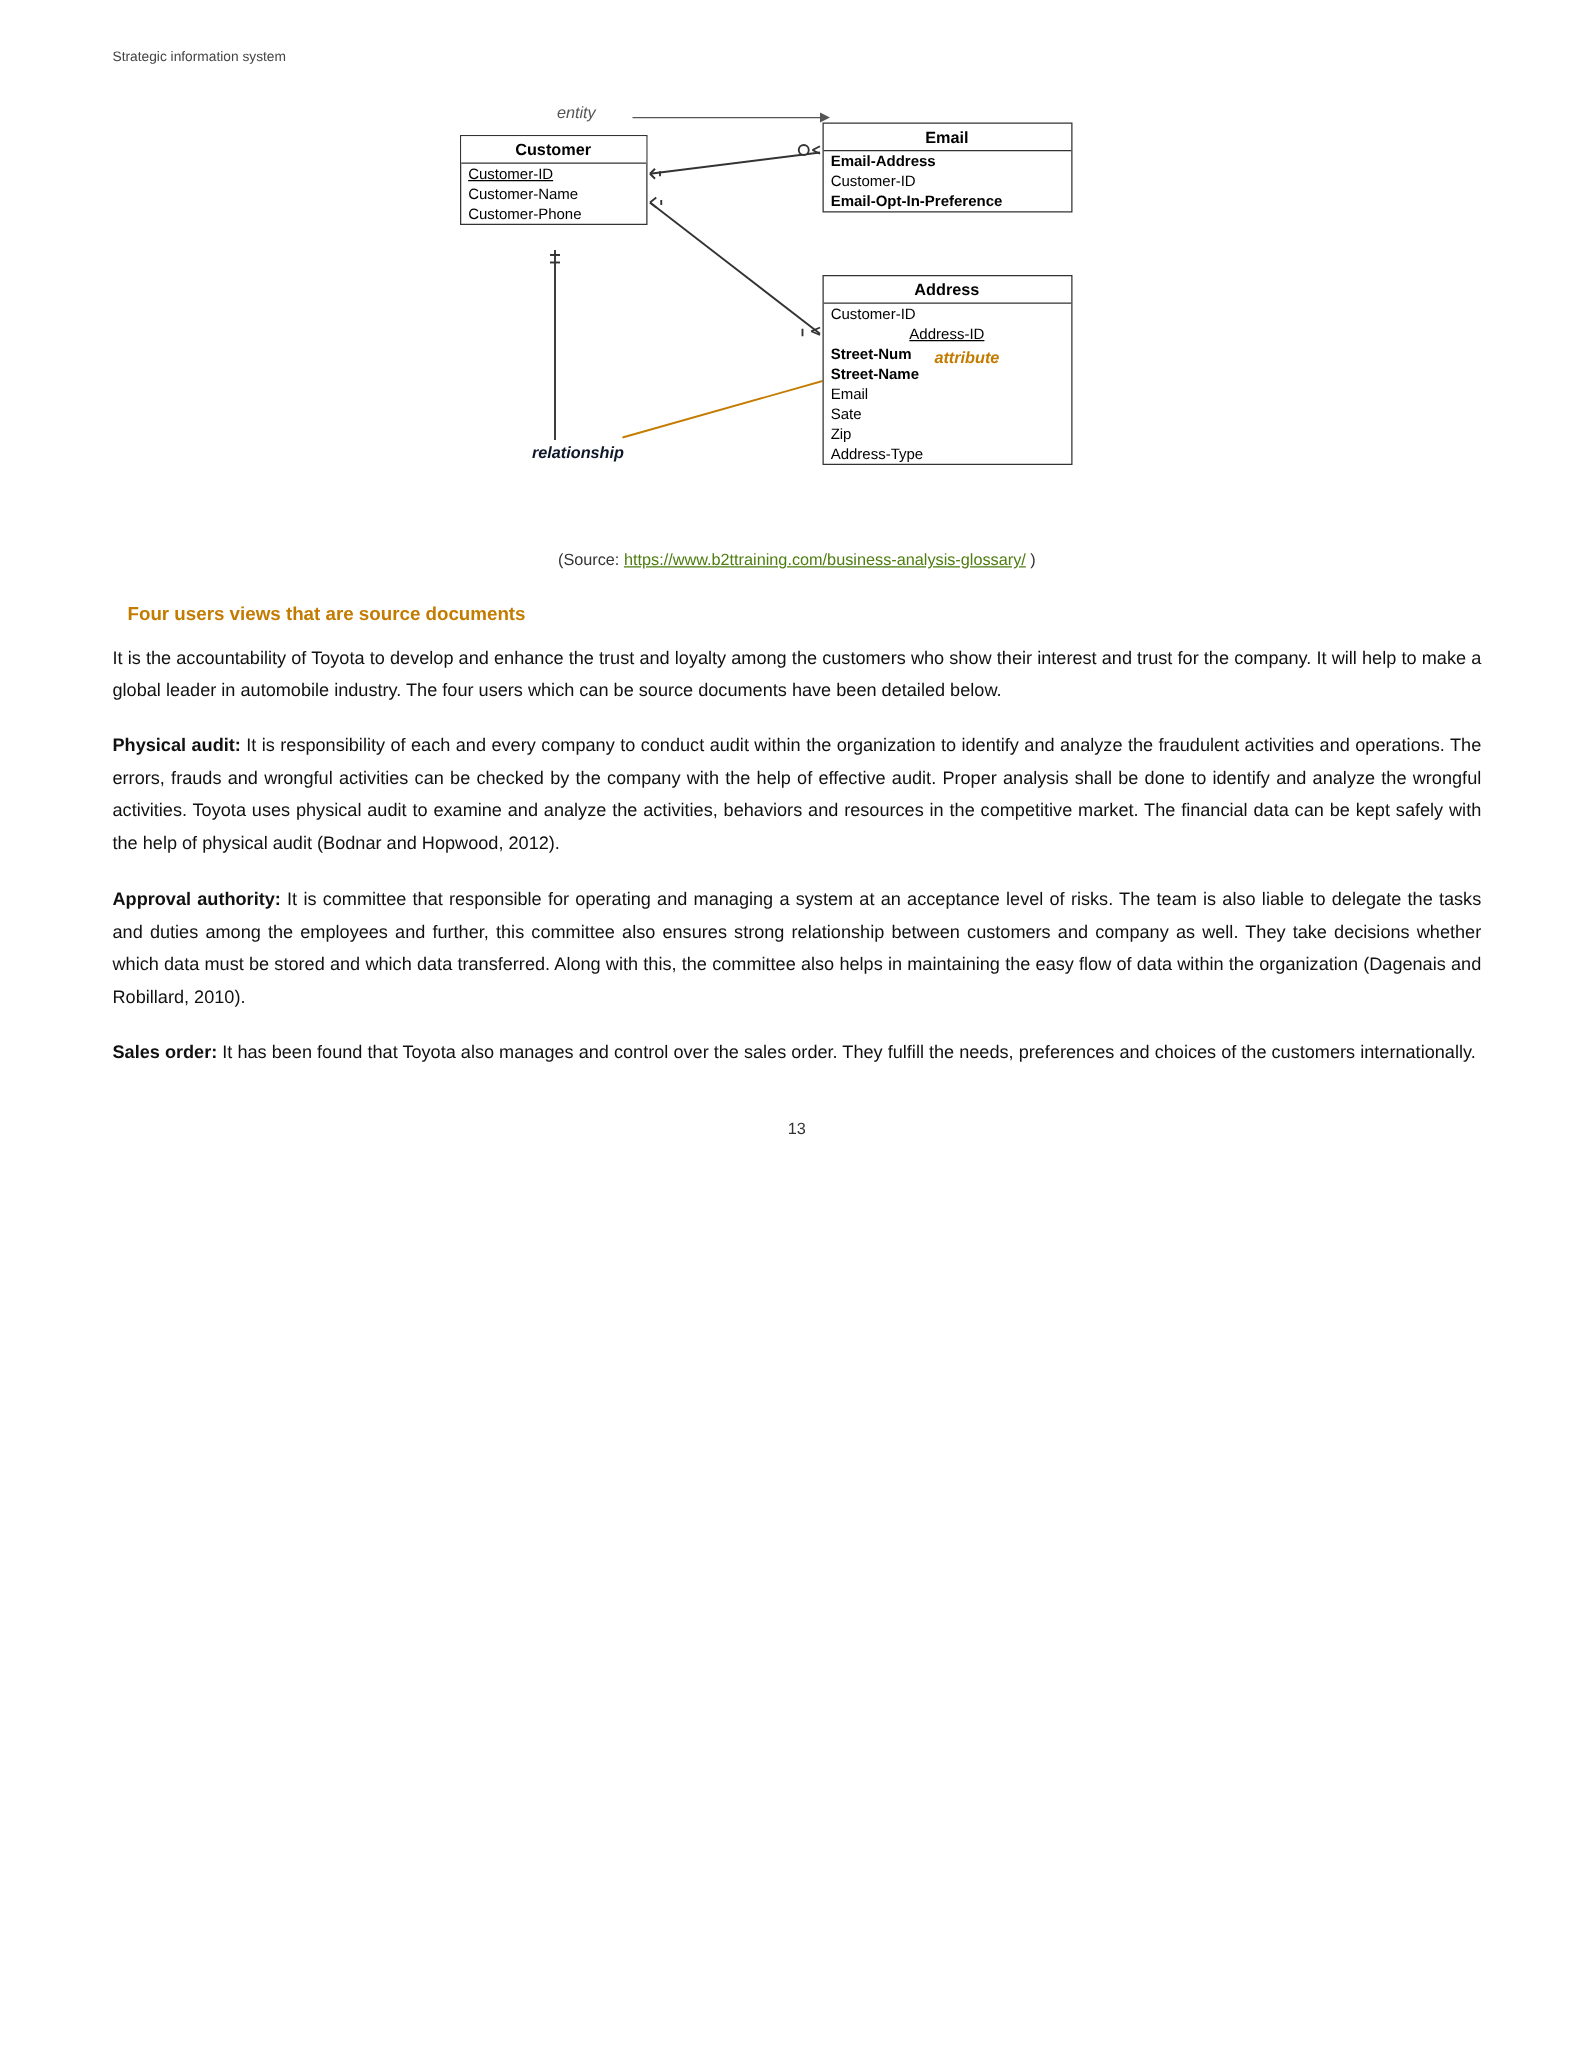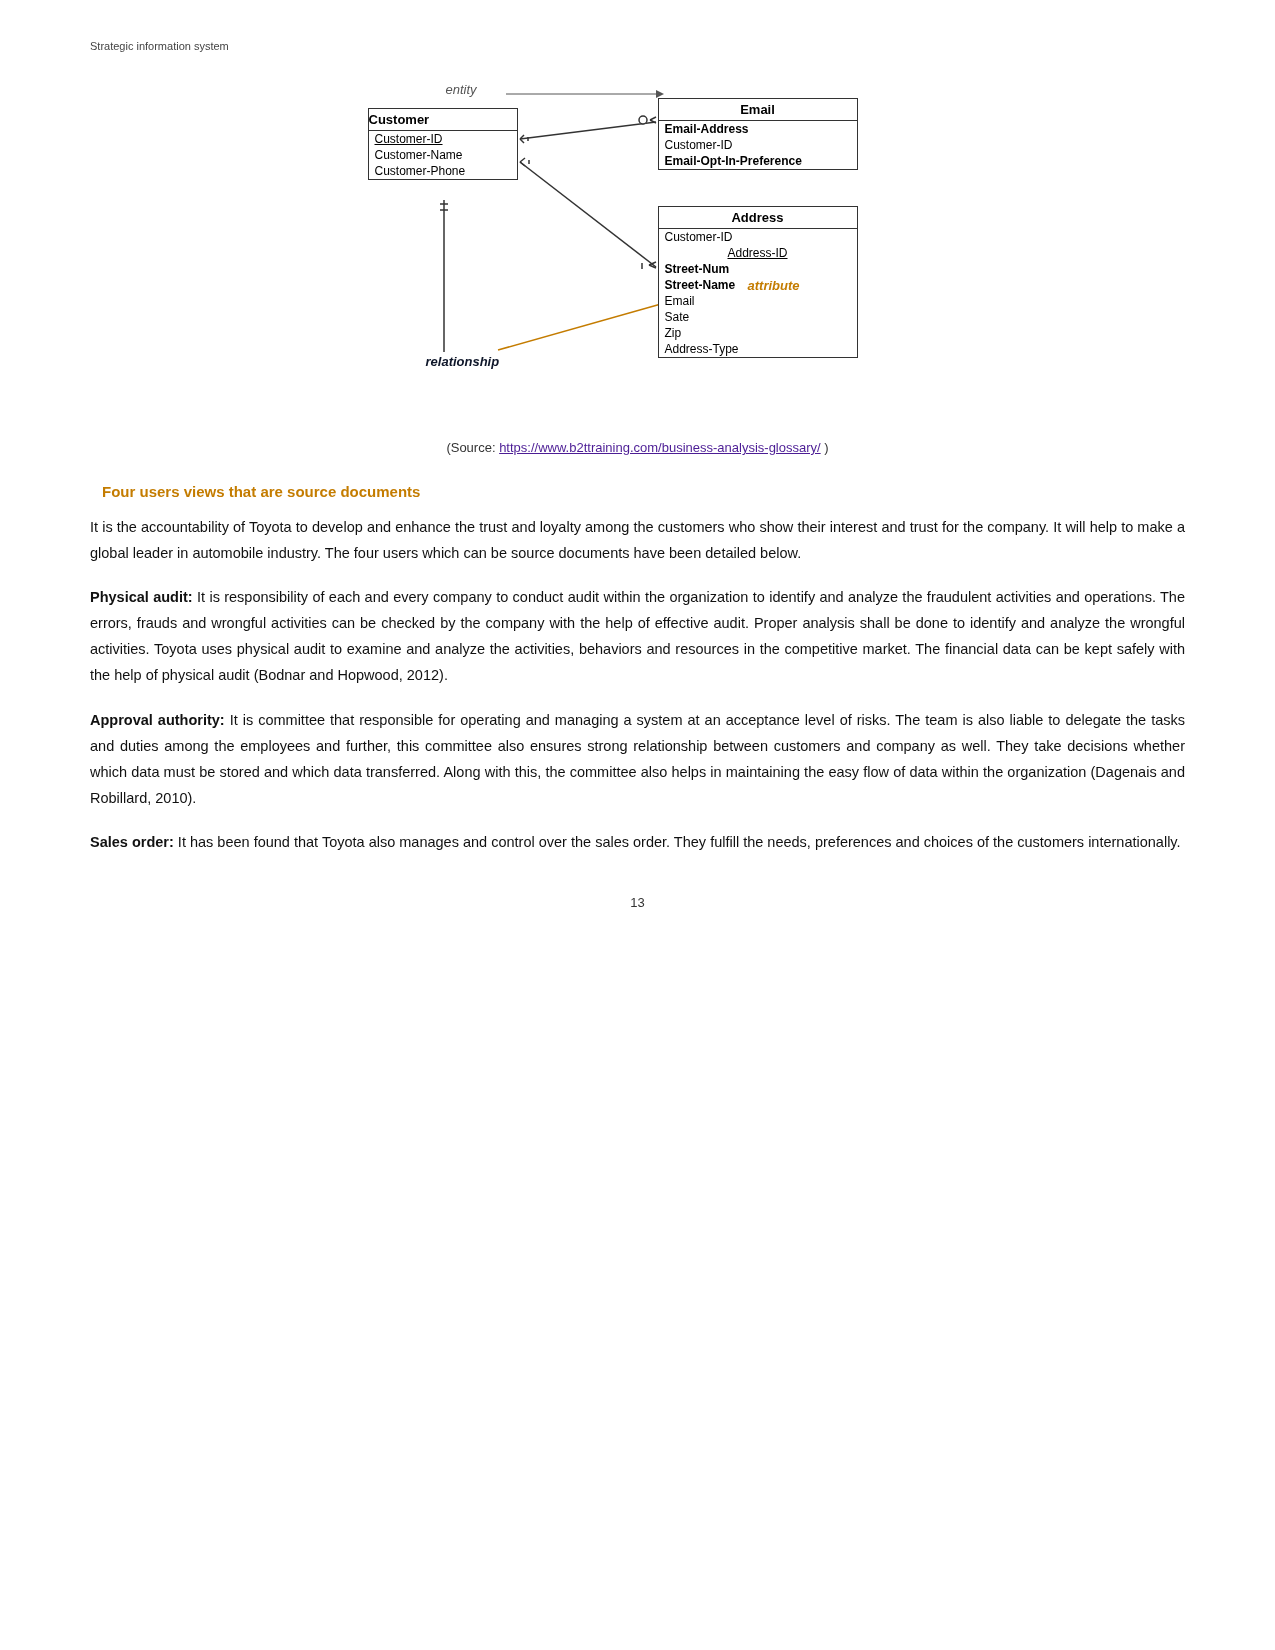--- a/index.html
+++ b/index.html
@@ -68,21 +68,21 @@
     .box-customer {
       position: absolute;
       top: 26px;
       left: 10px;
       width: 150px;
       border: 1.5px solid #333;
       background: #fff;
     }
     .box-customer .box-header {
       background: #fff;
-      text-align: left;
+      text-align: center;
       font-weight: bold;
       font-size: 13px;
       border-bottom: 1.5px solid #333;
       padding: 3px 0;
     }
     .box-customer .box-row {
       padding: 1px 6px;
       font-size: 12px;
     }
     .box-customer .box-row.underline {
@@ -110,21 +110,21 @@
       padding: 1px 6px;
       font-size: 12px;
     }
     .box-email .box-row.bold {
       font-weight: bold;
     }
 
     
     .box-address {
       position: absolute;
-      top: 124px;
+      top: 138px;
       left: 300px;
       width: 200px;
       border: 1.5px solid #333;
       background: #fff;
     }
     .box-address .box-header {
       text-align: center;
       font-weight: bold;
       font-size: 13px;
       border-bottom: 1.5px solid #333;
@@ -154,21 +154,21 @@
 
     
     .source-line {
       text-align: center;
       font-family: Arial, sans-serif;
       font-size: 13px;
       margin-bottom: 28px;
       color: #333;
     }
     .source-line a {
-      color: #4c1d95;
+      color: #4d7c0f;
       text-decoration: underline;
     }
 
     
     .section-heading {
       font-family: Arial, sans-serif;
       font-size: 15px;
       font-weight: bold;
       color: #c47c00;
       margin-bottom: 14px;

